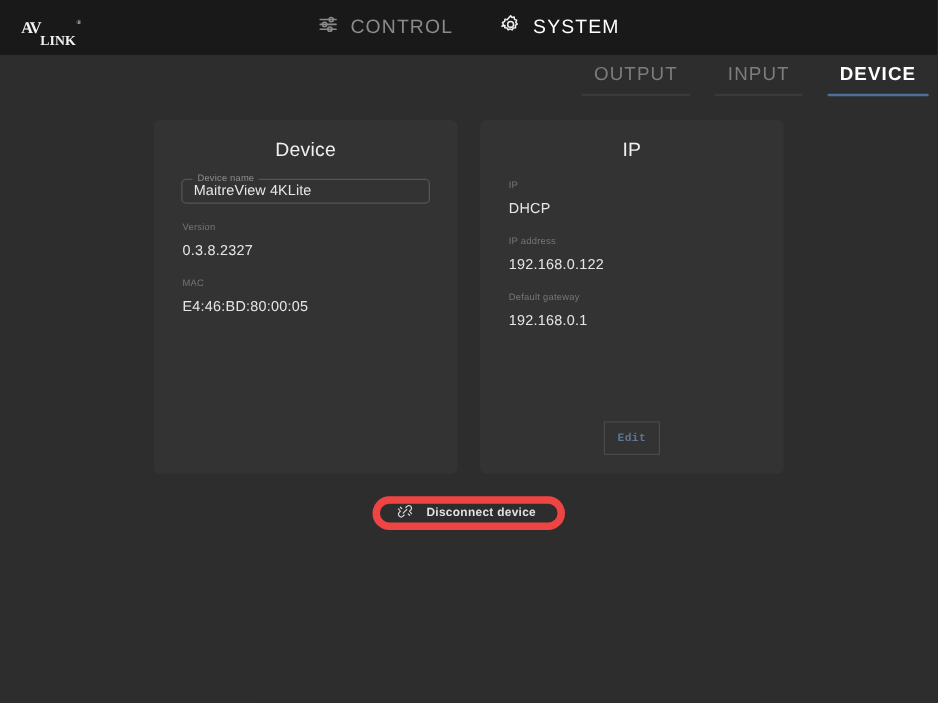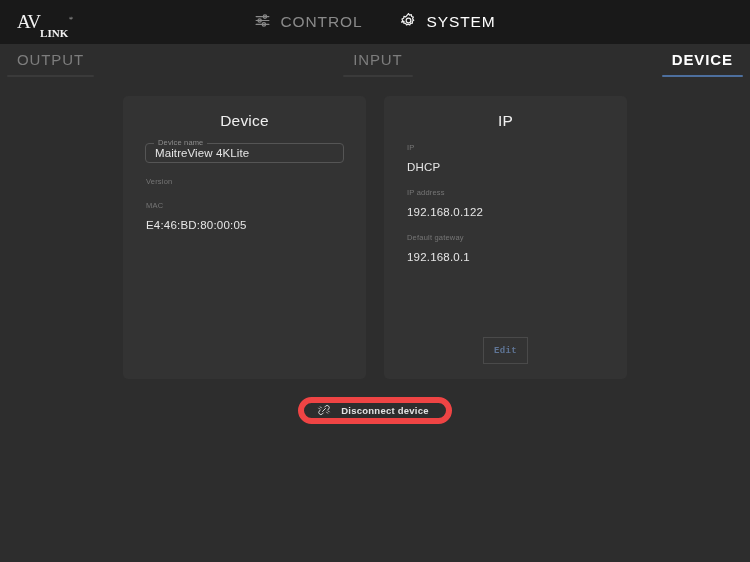--- a/index.html
+++ b/index.html
@@ -27,22 +27,22 @@
     top: 0;
     height: 44px;
     display: flex;
     align-items: center;
     font-family: "Liberation Serif", serif;
     color: #f2f2f2;
     letter-spacing: -0.2px;
     user-select: none;
   }
   .logo .lg-av {
-    font-size: 19px;
-    font-weight: normal;
+    font-size: 13px;
+    font-weight: bold;
     letter-spacing: -1px;
   }
   .logo .lg-link {
     font-size: 11px;
     font-weight: bold;
     letter-spacing: 0.1px;
     position: relative;
     top: 0.5px;
     margin-top: 20px;
   }
@@ -72,21 +72,21 @@
   }
   .nav-item.inactive .nav-label { color: #8a8a8a; }
   .nav-item.inactive svg { stroke: #8a8a8a; }
   .nav-item.active .nav-label { color: #ffffff; }
   .nav-item.active svg { stroke: #f0f0f0; }
 
   
   .tabs {
     height: 40px;
     display: flex;
-    justify-content: space-between;
+    justify-content: flex-end;
     align-items: flex-start;
     gap: 6px;
     padding-top: 7px;
   }
   .tab {
     position: relative;
     padding: 0 17px 9px 17px;
     font-size: 15px;
     letter-spacing: 0.9px;
     color: #7d7d7d;
@@ -296,20 +296,21 @@
     <div class="card">
       <div class="card-title">Device</div>
 
       <div class="field-outline">
         <span class="field-legend">Device name</span>
         <span class="field-value" title="Device name">MaitreView 4KLite</span>
       </div>
 
       <div class="row sp-top">
         <div class="row-label">Version</div>
+        <div class="row-value">0.3.8.2327</div>
       </div>
 
       <div class="row sp-top">
         <div class="row-label">MAC</div>
         <div class="row-value">E4:46:BD:80:00:05</div>
       </div>
     </div>
 
     <div class="card">
       <div class="card-title">IP</div>

